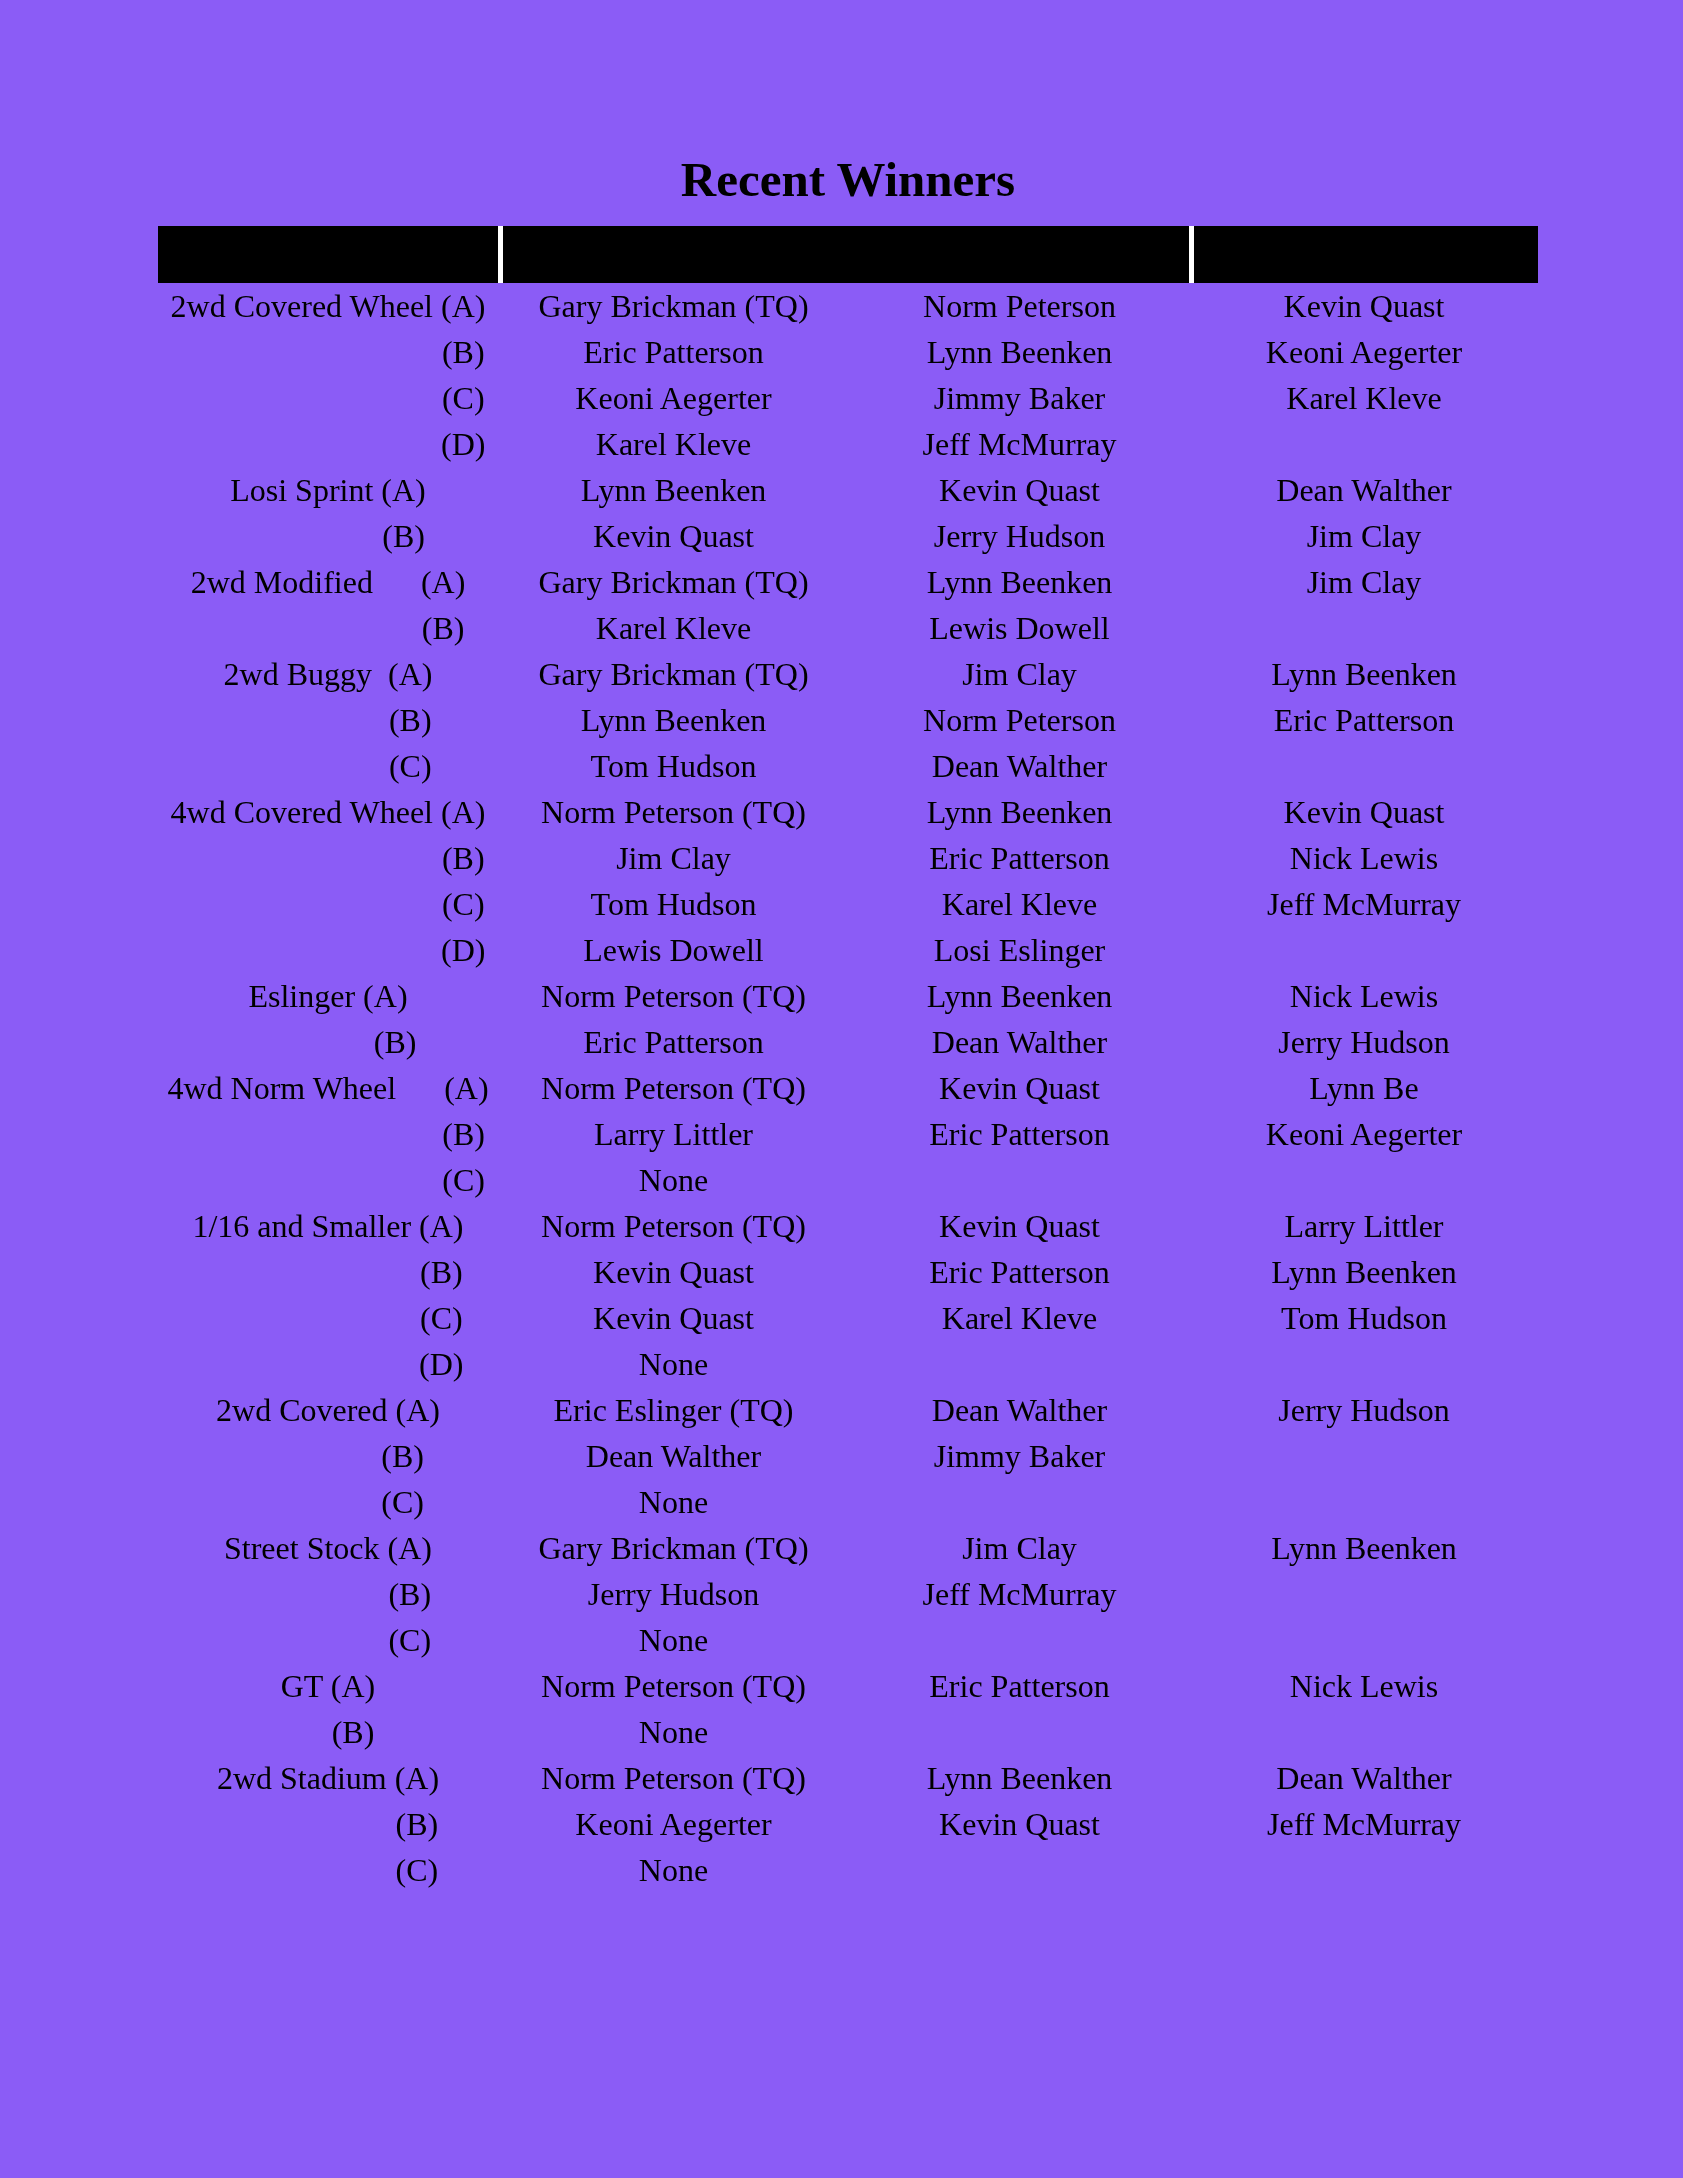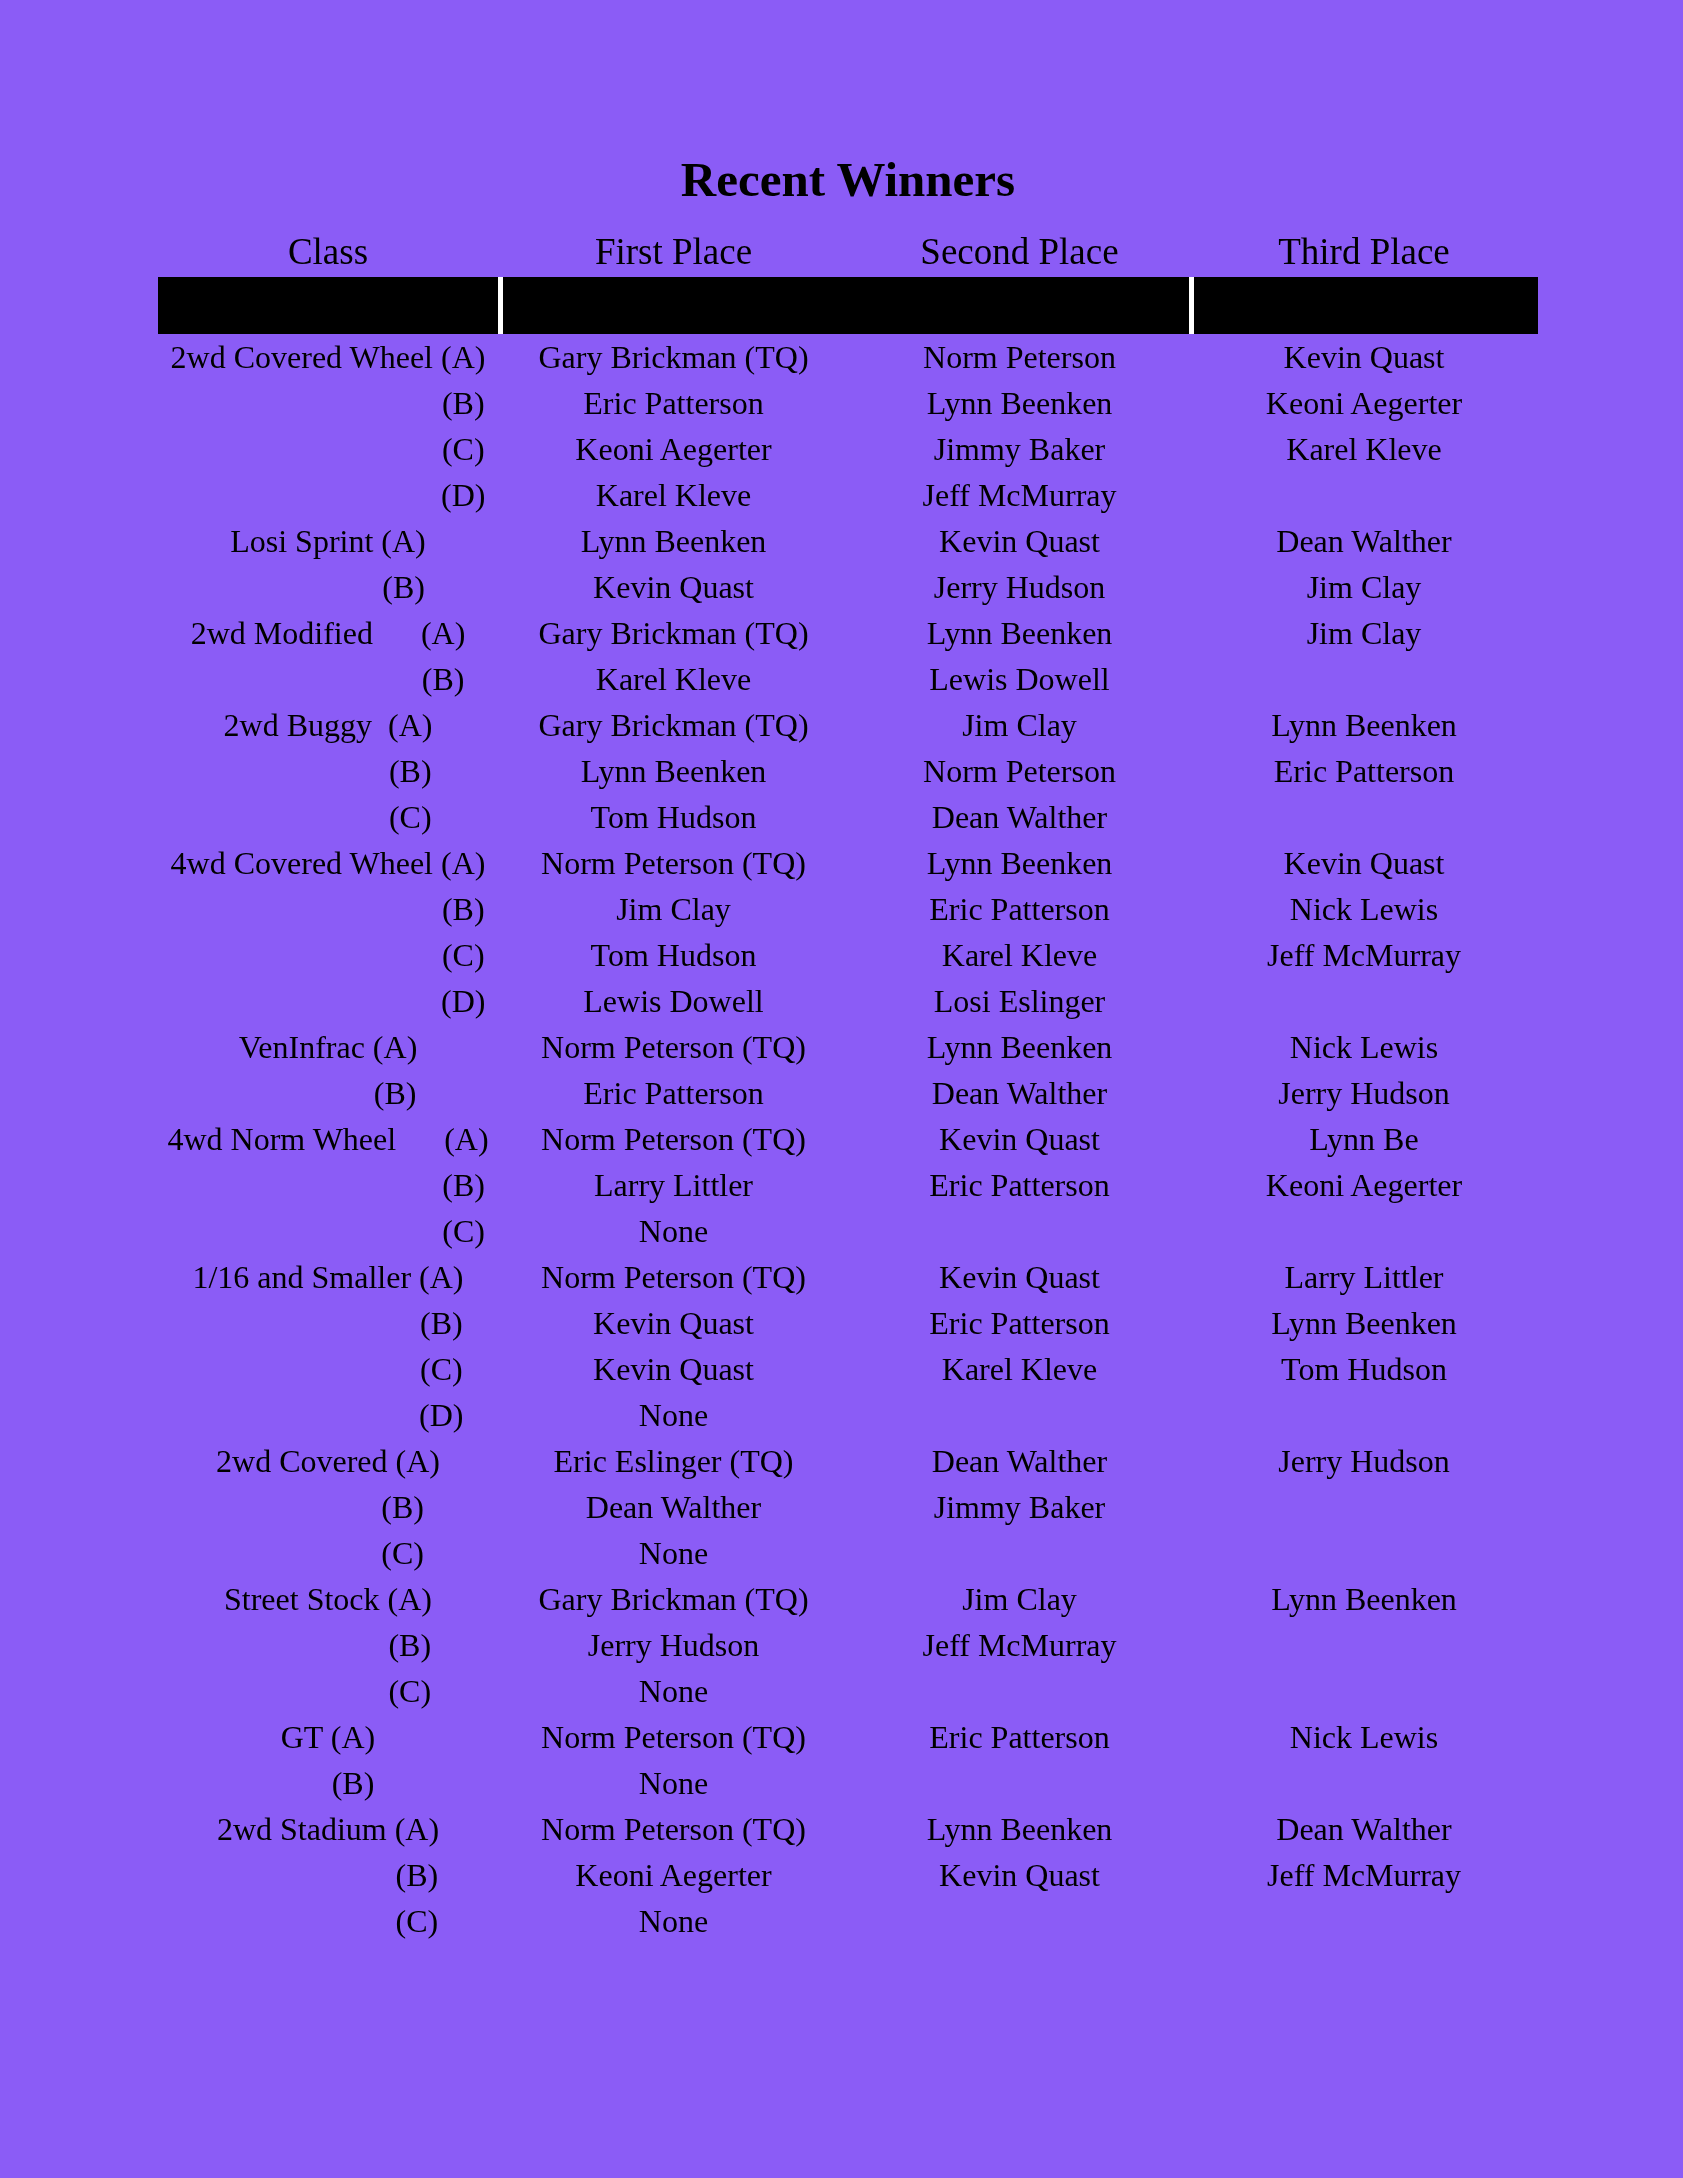--- a/index.html
+++ b/index.html
@@ -62,26 +62,20 @@
 </style>
 </head>
 <body>
 
 <div class="page">
 
   <h1 class="title">Recent Winners</h1>
 
   <div class="table">
 
-    <div class="grid-row thead">
-      <div class="cell">Class</div>
-      <div class="cell">First Place</div>
-      <div class="cell">Second Place</div>
-      <div class="cell">Third Place</div>
-    </div>
 
     <div class="divider">
       <div class="seg seg1"></div>
       <div class="gap"></div>
       <div class="seg seg2"></div>
       <div class="gap"></div>
       <div class="seg seg3"></div>
     </div>
 
     <div id="tbody">
@@ -184,21 +178,21 @@
   </div>
 
   <div class="grid-row row">
     <div class="cell"><span class="pad">4wd Covered Wheel </span><span>(D)</span></div>
     <div class="cell">Lewis Dowell</div>
     <div class="cell">Losi Eslinger</div>
     <div class="cell"></div>
   </div>
 
   <div class="grid-row row">
-    <div class="cell"><span class="pad"></span><span>VenInfrac (A)</span></div>
+    <div class="cell"><span class="pad"></span><span>Eslinger (A)</span></div>
     <div class="cell">Norm Peterson (TQ)</div>
     <div class="cell">Lynn Beenken</div>
     <div class="cell">Nick Lewis</div>
   </div>
 
   <div class="grid-row row">
     <div class="cell"><span class="pad">VenInfrac </span><span>(B)</span></div>
     <div class="cell">Eric Patterson</div>
     <div class="cell">Dean Walther</div>
     <div class="cell">Jerry Hudson</div>

